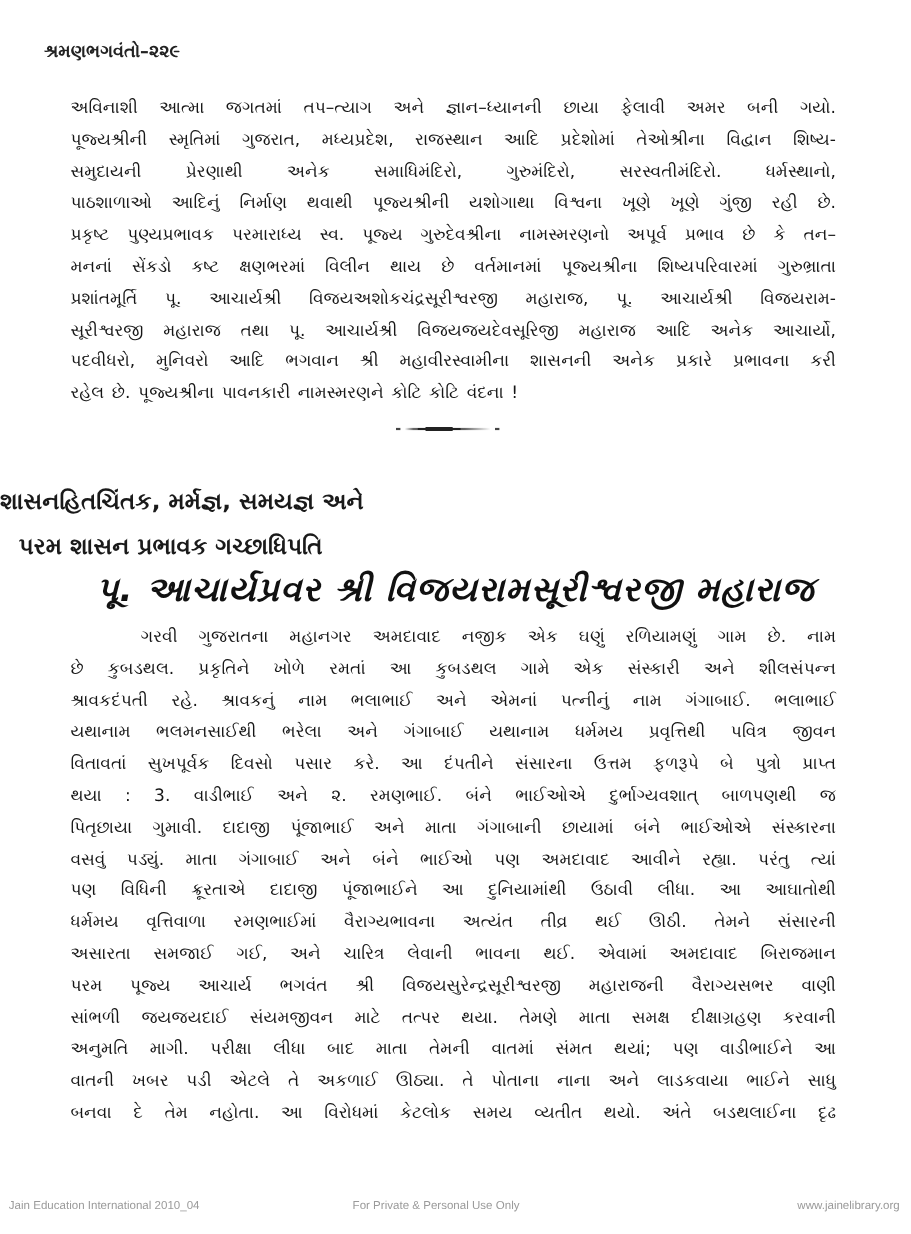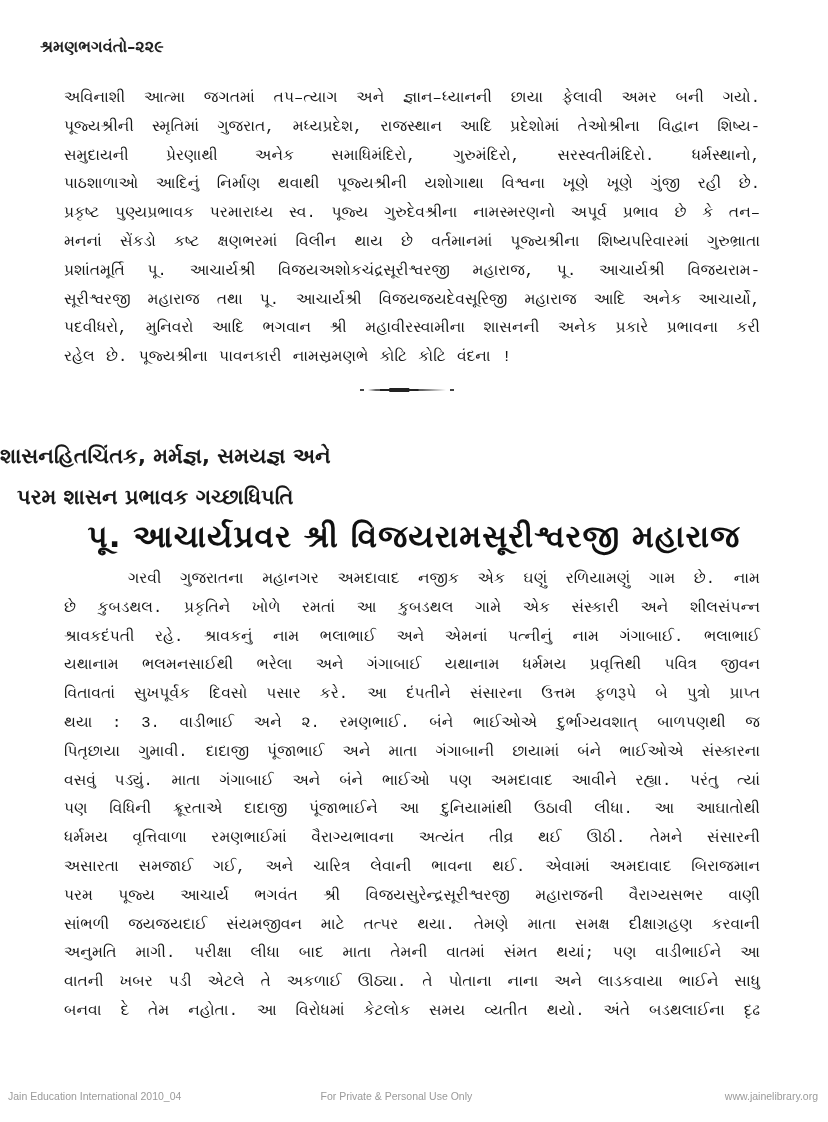--- a/index.html
+++ b/index.html
@@ -11,21 +11,21 @@
   .running-head {
     position: absolute; top: 34px; left: 40px; right: 60px; height: 24px;
     display: flex; align-items: center;
     font-size: 16px; font-weight: bold; color: #222;
   }
   .para {
     position: absolute; left: 64px; width: 696px;
     font-size: 15.5px; line-height: 28.8px; text-align: justify;
     text-align-last: left; word-spacing: 2px;
   }
-  .para .line { display: block; white-space: nowrap; text-align: justify; text-align-last: justify; font-family: Liberation Mono, monospace; }
+  .para .line { display: block; white-space: nowrap; text-align: justify; text-align-last: justify; }
   .para .line.last { text-align-last: left; }
   .para .line.indent { padding-left: 64px; }
   #p1 { top: 84px; }
   .ornament {
     position: absolute; top: 384px; left: 360px; width: 110px; height: 12px;
     display: flex; align-items: center; gap: 4px;
   }
   .ornament .dot { width: 4px; height: 2px; background: #444; display: inline-block; }
   .ornament .swirl {
     width: 78px; height: 8px; display: inline-block;
@@ -36,21 +36,21 @@
     border-radius: 4px;
   }
   .subtitle {
     position: absolute; left: 0; width: 828px; 
     font-size: 21px; font-weight: bold; color: #1a1a1a;
   }
   #sub1 { top: 444px; }
   #sub2 { top: 485px; padding-left: 17px; }
   .heading {
     position: absolute; top: 518px; left: 0; width: 828px; text-align: center;
-    font-size: 31px; font-weight: bold; color: #111; letter-spacing: 1px;
+    font-size: 31px; font-weight: bold; color: #111; letter-spacing: 1px; font-style: italic;
   }
   #p2 { top: 565px; }
   .footer {
     position: absolute; top: 1090px; left: 8px; right: 10px; height: 16px;
     display: flex; 
     font-family: "Liberation Sans", sans-serif; font-size: 10.5px; color: #9a9a9a;
   }
   .footer span:first-child { width: 250px; }
   .footer span:nth-child(2) { flex: 1; text-align: center; padding-right: 190px; }
 </style>
@@ -67,21 +67,21 @@
   <div class="para" id="p1">
     <span class="line">અવિનાશી આત્મા જગતમાં તપ–ત્યાગ અને જ્ઞાન–ધ્યાનની છાયા ફેલાવી અમર બની ગયો.</span>
     <span class="line">પૂજ્યશ્રીની સ્મૃતિમાં ગુજરાત, મધ્યપ્રદેશ, રાજસ્થાન આદિ પ્રદેશોમાં તેઓશ્રીના વિદ્વાન શિષ્ય-</span>
     <span class="line">સમુદાયની પ્રેરણાથી અનેક સમાધિમંદિરો, ગુરુમંદિરો, સરસ્વતીમંદિરો. ધર્મસ્થાનો,</span>
     <span class="line">પાઠશાળાઓ આદિનું નિર્માણ થવાથી પૂજ્યશ્રીની યશોગાથા વિશ્વના ખૂણે ખૂણે ગુંજી રહી છે.</span>
     <span class="line">પ્રકૃષ્ટ પુણ્યપ્રભાવક પરમારાધ્ય સ્વ. પૂજ્ય ગુરુદેવશ્રીના નામસ્મરણનો અપૂર્વ પ્રભાવ છે કે તન–</span>
     <span class="line">મનનાં સેંકડો કષ્ટ ક્ષણભરમાં વિલીન થાય છે વર્તમાનમાં પૂજ્યશ્રીના શિષ્યપરિવારમાં ગુરુભ્રાતા</span>
     <span class="line">પ્રશાંતમૂર્તિ પૂ. આચાર્યશ્રી વિજયઅશોકચંદ્રસૂરીશ્વરજી મહારાજ, પૂ. આચાર્યશ્રી વિજયરામ-</span>
     <span class="line">સૂરીશ્વરજી મહારાજ તથા પૂ. આચાર્યશ્રી વિજયજયદેવસૂરિજી મહારાજ આદિ અનેક આચાર્યો,</span>
     <span class="line">પદવીધરો, મુનિવરો આદિ ભગવાન શ્રી મહાવીરસ્વામીના શાસનની અનેક પ્રકારે પ્રભાવના કરી</span>
-    <span class="line last">રહેલ છે. પૂજ્યશ્રીના પાવનકારી નામસ્રમણભે કોટિ કોટિ વંદના !</span>
+    <span class="line last">રહેલ છે. પૂજ્યશ્રીના પાવનકારી નામસ્મરણને કોટિ કોટિ વંદના !</span>
   </div>
 
   <div class="ornament">
     <span class="dot"></span>
     <span class="swirl"></span>
     <span class="dot"></span>
   </div>
 
   <div class="subtitle" id="sub1">શાસનહિતચિંતક, મર્મજ્ઞ, સમયજ્ઞ અને</div>
   <div class="subtitle" id="sub2">પરમ શાસન પ્રભાવક ગચ્છાધિપતિ</div>

